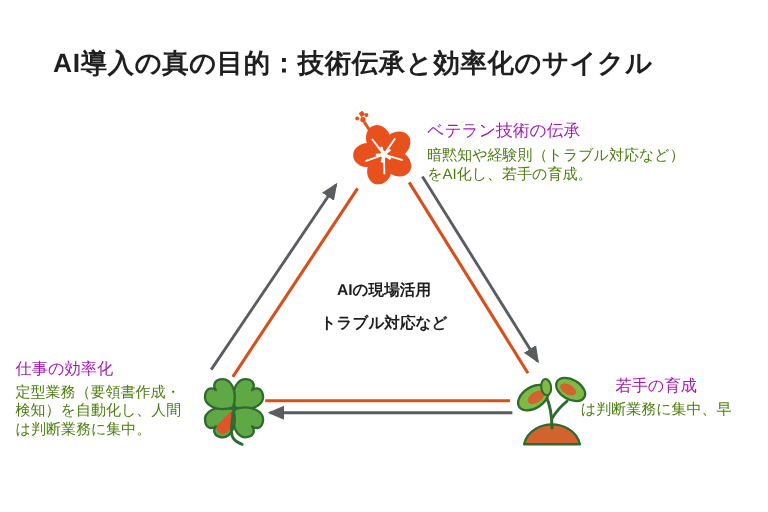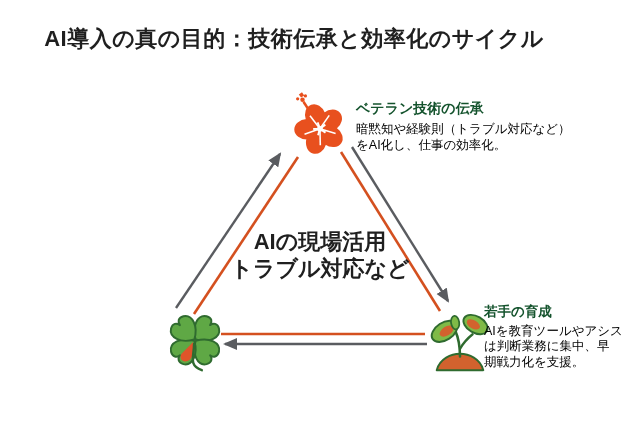--- a/index.html
+++ b/index.html
@@ -1,40 +1,40 @@
 <!DOCTYPE html>
 <html><head>
 <meta charset="utf-8">
 <style>
   html,body{margin:0;padding:0;background:#fff;}
   .canvas{
     position:relative;width:640px;height:427px;background:#ffffff;overflow:hidden;
     font-family:"Liberation Sans","DejaVu Sans",sans-serif;
   }
   .title{
-    position:absolute;top:24px;left:0;width:588px;margin:0;
+    position:absolute;top:38px;left:0;width:588px;margin:0;
     text-align:center;font-size:22px;font-weight:bold;color:#1f1f1f;letter-spacing:.5px;
   }
   .arrows{position:absolute;left:0;top:0;width:640px;height:427px;}
   .icon{position:absolute;}
   .icon svg{display:block;width:100%;height:100%;}
   .icon-hibiscus{left:286px;top:92px;width:64px;height:62px;}
   .icon-clover{left:164px;top:310px;width:62px;height:72px;}
   .icon-sprout{left:426px;top:310px;width:68px;height:66px;}
   .node{position:absolute;}
-  .node-title{font-size:14px;font-weight:bold;color:#14532d;margin:0 0 4px 0;white-space:nowrap;}
-  .node-line{font-size:12.5px;line-height:15.4px;color:#000000;white-space:nowrap;}
+  .node-title{font-size:14px;font-weight:normal;color:#a21caf;margin:0 0 4px 0;white-space:nowrap;}
+  .node-line{font-size:12.5px;line-height:15.4px;color:#4d7c0f;white-space:nowrap;}
   .node-top{left:356px;top:100px;}
   .node-top .node-line{line-height:15.8px;}
   .node-left{left:13px;top:299px;}
   .node-left .node-title,.node-right .node-title{font-size:13.5px;margin-bottom:3px;}
-  .node-right{left:484px;top:303px;}
+  .node-right{left:484px;top:313px;text-align:center;}
   .center-label{
     position:absolute;left:195px;top:229px;width:250px;text-align:center;
-    font-size:22px;line-height:26.5px;font-weight:bold;color:#1f1f1f;
+    font-size:13px;line-height:26.5px;font-weight:bold;color:#1f1f1f;
   }
 </style>
 </head>
 <body>
 
 <div class="canvas">
 
   <h1 class="title">AI導入の真の目的：技術伝承と効率化のサイクル</h1>
 
   <svg class="arrows" viewBox="0 0 640 427" aria-hidden="true">
@@ -81,21 +81,21 @@
           <line x1="0" y1="-1" x2="0" y2="-7" transform="rotate(196)"></line>
           <line x1="0" y1="-1" x2="0" y2="-7" transform="rotate(268)"></line>
         </g>
       </g>
     </svg>
   </div>
 
   <div class="node node-top">
     <div class="node-title">ベテラン技術の伝承</div>
     <div class="node-line">暗黙知や経験則（トラブル対応など）</div>
-    <div class="node-line">をAI化し、仕事の効率化。</div>
+    <div class="node-line">をAI化し、若手の育成。</div>
   </div>
 
   <div class="center-label">
     <div>AIの現場活用</div>
     <div>トラブル対応など</div>
   </div>
 
   <div class="icon icon-clover">
     <svg viewBox="0 0 64 74">
       <g transform="translate(32,31)">
@@ -110,20 +110,26 @@
           <path d="M0,-3 C-10,-9 -13,-19 -8,-23 C-4,-25.5 -1,-23 0,-20 Z" fill="#E0542A"></path>
         </g>
         <g transform="rotate(315)">
           <path d="M0,-1 C-13,-8 -17,-21 -9,-26 C-4,-29 -0.5,-26 0,-22 C0.5,-26 4,-29 9,-26 C17,-21 13,-8 0,-1 Z" fill="#5FA845" stroke="#2F6B2F" stroke-width="2" stroke-linejoin="round"></path>
         </g>
         <path d="M-1,4 C-1,17 -7,26 7,31" fill="none" stroke="#2F6B2F" stroke-width="2.5" stroke-linecap="round"></path>
       </g>
     </svg>
   </div>
 
+  <div class="node node-left">
+    <div class="node-title">仕事の効率化</div>
+    <div class="node-line">定型業務（要領書作成・</div>
+    <div class="node-line">検知）を自動化し、人間</div>
+    <div class="node-line">は判断業務に集中。</div>
+  </div>
 
   <div class="icon icon-sprout">
     <svg viewBox="0 0 68 68">
       <path d="M10,62 C13,50 25,45 34,45 C43,45 55,50 58,62 Z" fill="#D2622E" stroke="#2F6B2F" stroke-width="2" stroke-linejoin="round"></path>
       <path d="M34,48 C34,38 33,30 29,21" fill="none" stroke="#2F6B2F" stroke-width="2.6" stroke-linecap="round"></path>
       <path d="M34,40 C38,33 42,29 47,25" fill="none" stroke="#2F6B2F" stroke-width="2.4" stroke-linecap="round"></path>
       <g transform="rotate(-33 18 22)">
         <ellipse cx="18" cy="22" rx="14.5" ry="9" fill="#7FBA47" stroke="#2F6B2F" stroke-width="2"></ellipse>
         <ellipse cx="20" cy="23" rx="8" ry="4.6" fill="#D2622E"></ellipse>
       </g>
@@ -132,18 +138,16 @@
         <ellipse cx="48" cy="16" rx="7.5" ry="4.3" fill="#D2622E"></ellipse>
       </g>
       <g transform="rotate(-8 29 13)">
         <ellipse cx="29" cy="13" rx="4.2" ry="7" fill="#7FBA47" stroke="#2F6B2F" stroke-width="1.8"></ellipse>
       </g>
     </svg>
   </div>
 
   <div class="node node-right">
     <div class="node-title">若手の育成</div>
-    <div class="node-line">AIを教育ツールやアシス</div>
     <div class="node-line">は判断業務に集中、早</div>
-    <div class="node-line">期戦力化を支援。</div>
   </div>
 
 </div>
 
 </body></html>

